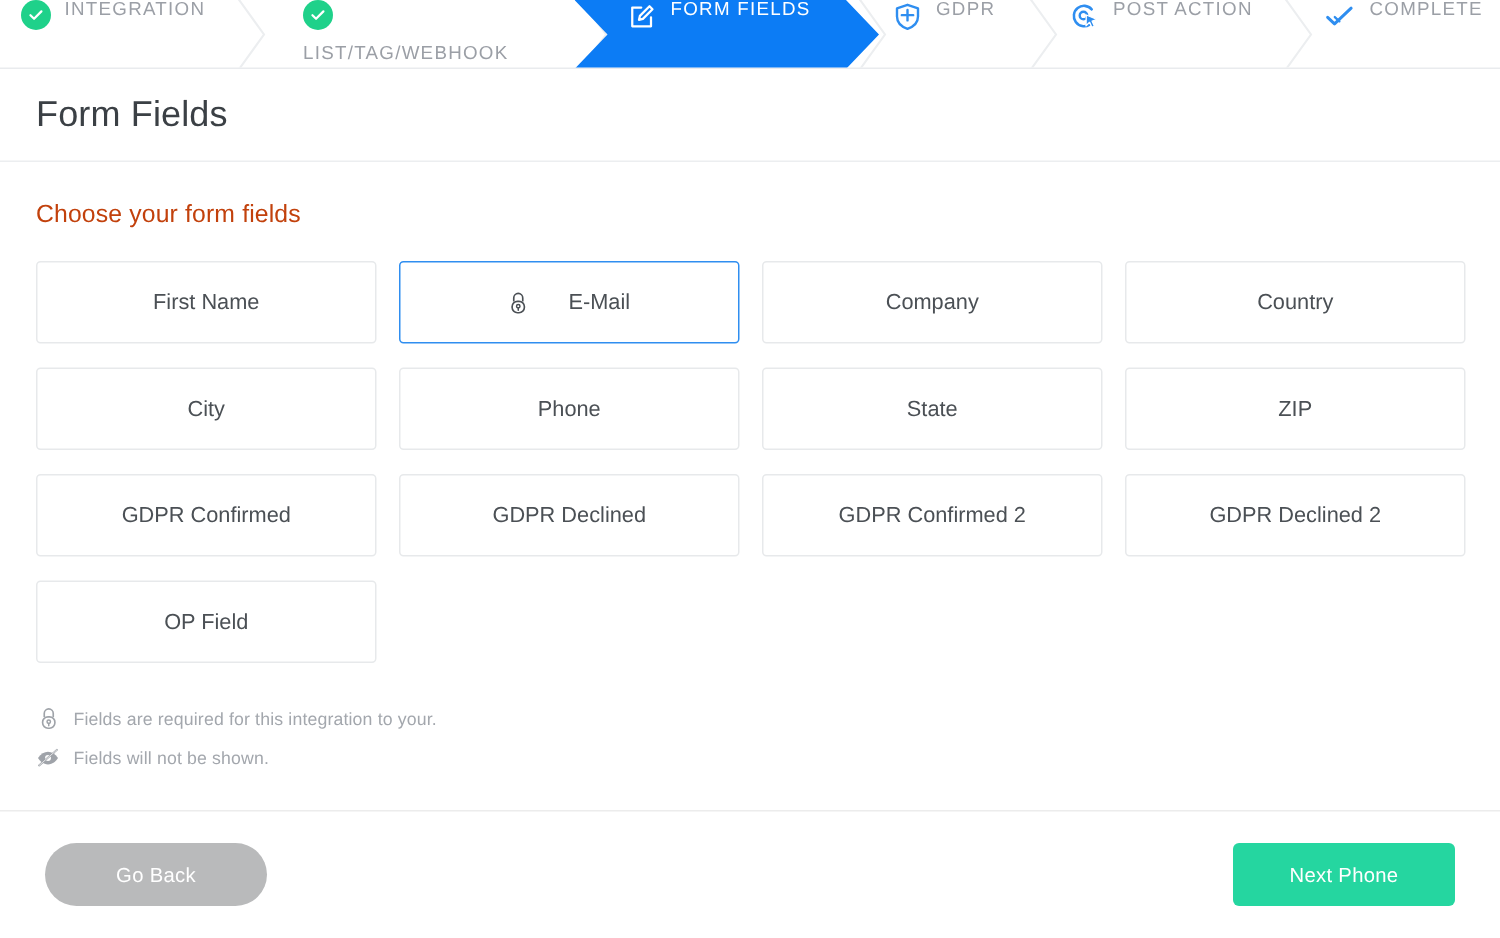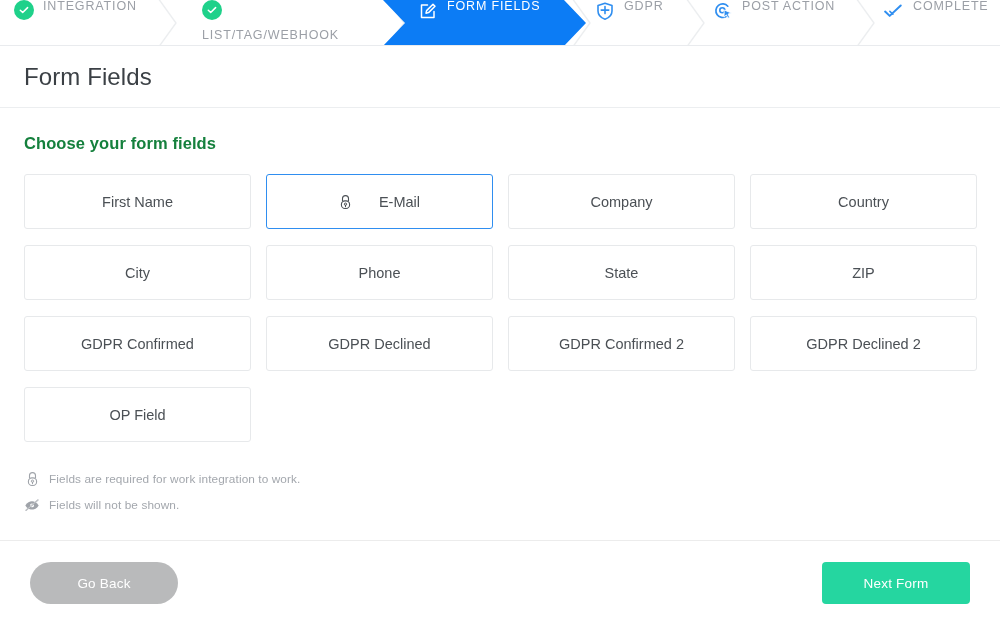--- a/index.html
+++ b/index.html
@@ -102,22 +102,22 @@
     letter-spacing: 0.1px;
   }
 
   
   .body {
     padding: 26px 24px 0 24px;
   }
 
   .subtitle {
     font-size: 16.5px;
-    color: #15803d;
-    font-weight: 700;
+    color: #c2410c;
+    font-weight: 400;
     margin-bottom: 21px;
     letter-spacing: 0.1px;
   }
 
   .field-grid {
     display: grid;
     grid-template-columns: repeat(4, 227px);
     gap: 16px 15px;
   }
 
@@ -362,35 +362,35 @@
     <div class="legend" id="legend">
         <div class="legend-row">
           <span class="legend-icon">
             <svg width="13" height="16" viewBox="0 0 13 16">
               <path d="M3.5 7 V4.6 A3 3 0 0 1 9.5 4.6 V7" fill="none" stroke="#9fa3a9" stroke-width="1.1"></path>
               <rect x="2.4" y="6.9" width="8.2" height="7.6" rx="3.6" fill="none" stroke="#9fa3a9" stroke-width="1.1"></rect>
               <circle cx="6.5" cy="10.2" r="1.15" fill="none" stroke="#9fa3a9" stroke-width="1"></circle>
               <path d="M6.5 11.2 V12.8" stroke="#9fa3a9" stroke-width="1" stroke-linecap="round"></path>
             </svg>
           </span>
-          <span class="legend-text">Fields are required for work integration to work.</span>
+          <span class="legend-text">Fields are required for this integration to your.</span>
         </div>
         <div class="legend-row">
           <span class="legend-icon">
             <svg width="17" height="14" viewBox="0 0 17 14">
               <path d="M1.4 7.4 C3.4 4.3 6 2.9 8.5 2.9 C11 2.9 13.6 4.3 15.6 7.4 C13.6 10.5 11 11.9 8.5 11.9 C6 11.9 3.4 10.5 1.4 7.4 Z" fill="#9fa3a9"></path>
               <circle cx="8.5" cy="7.4" r="2.1" fill="#ffffff"></circle>
               <path d="M2.2 12.6 L14.8 1.6" stroke="#9fa3a9" stroke-width="1.4" stroke-linecap="round"></path>
               <path d="M2.2 12.6 L14.8 1.6" stroke="#ffffff" stroke-width="0.5" stroke-linecap="round"></path>
             </svg>
           </span>
           <span class="legend-text">Fields will not be shown.</span>
         </div>
       </div>
   </div>
 
   <div class="footer-divider"></div>
   <div class="footer">
     <button class="btn btn-back">Go Back</button>
-    <button class="btn btn-next">Next Form</button>
+    <button class="btn btn-next">Next Phone</button>
   </div>
 
 </div>
 
 </body></html>

